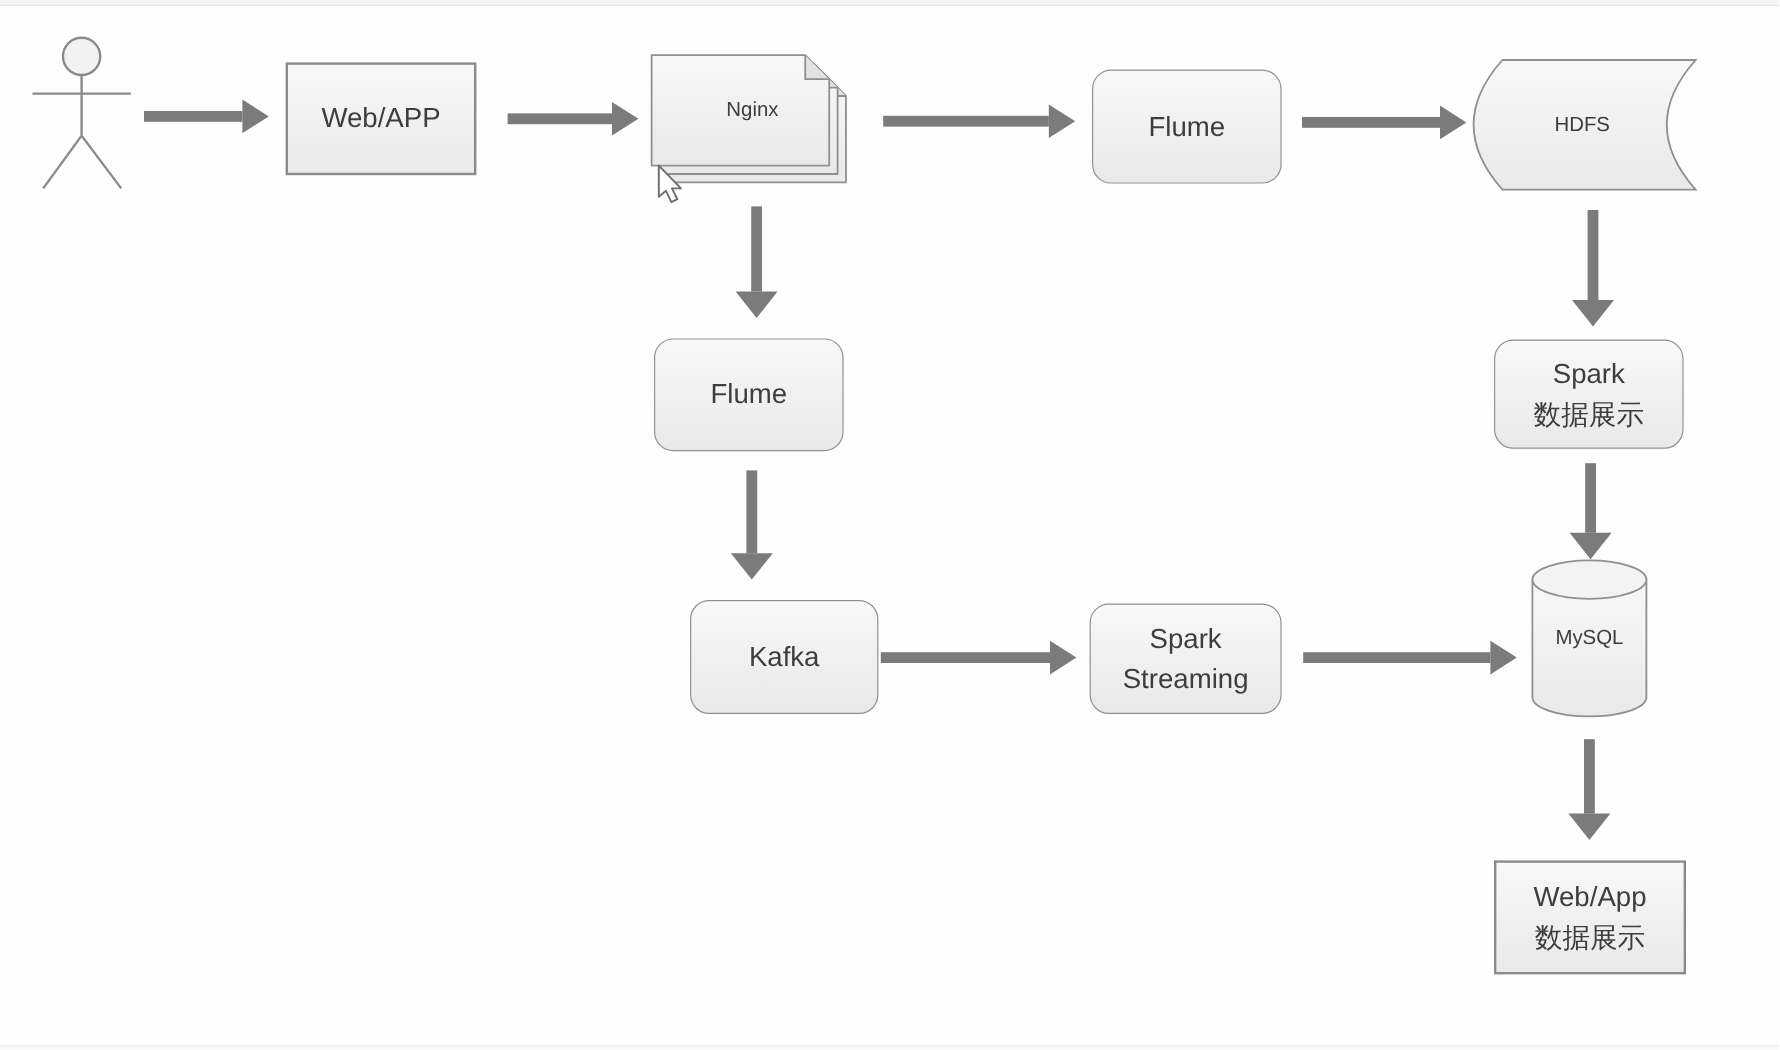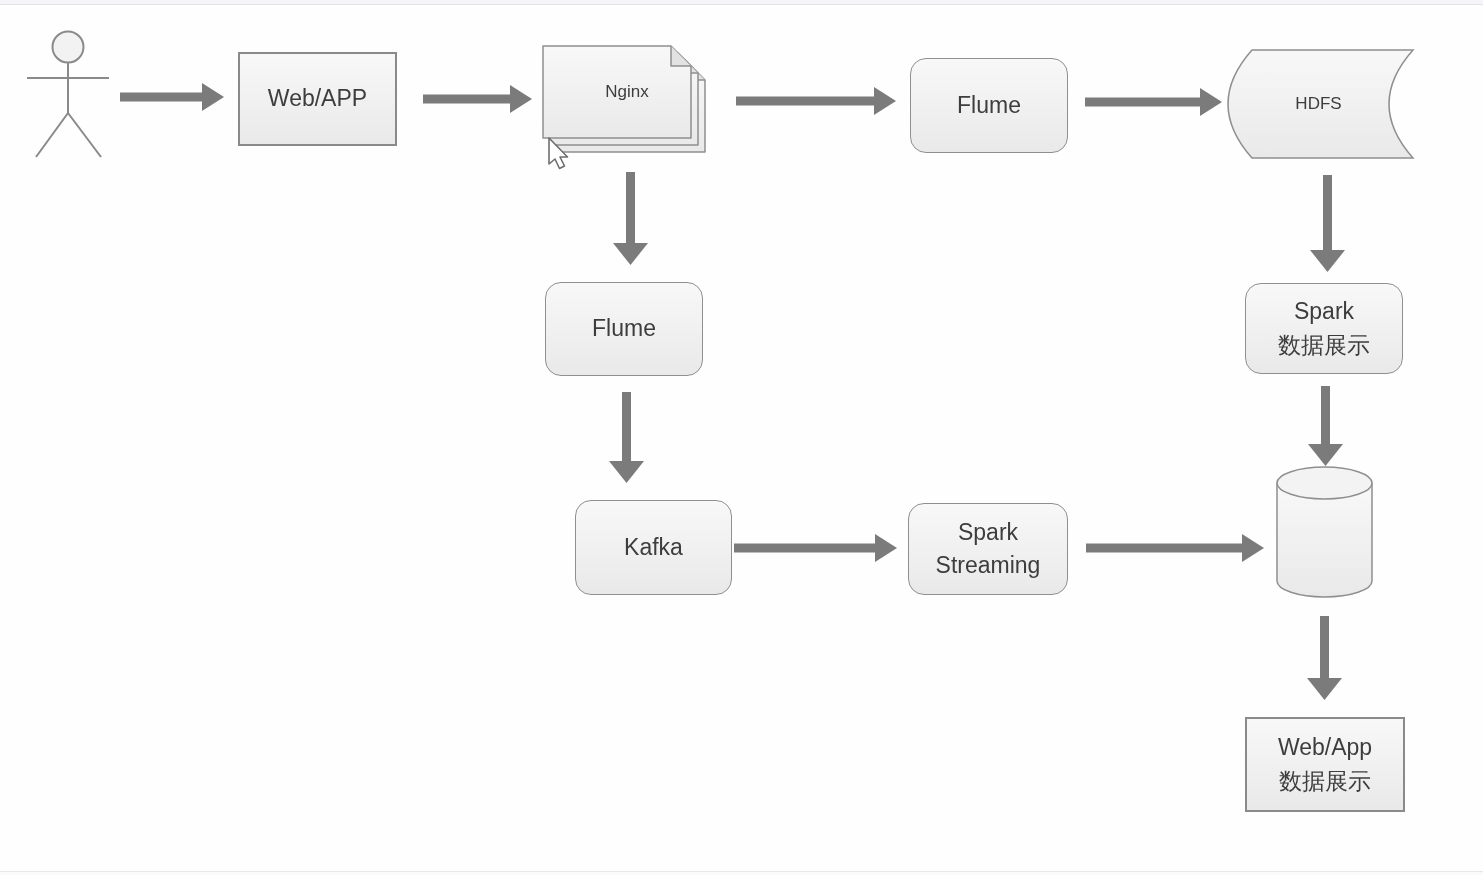--- a/index.html
+++ b/index.html
@@ -139,20 +139,23 @@
 
   <div class="shape-label" id="label-hdfs">
     <span>HDFS</span>
   </div>
 
   <div class="node rounded" id="node-spark-analyze">
     <span>Spark</span>
     <span>数据展示</span>
   </div>
 
+  <div class="shape-label" id="label-mysql">
+    <span>MySQL</span>
+  </div>
 
   <div class="node sharp" id="node-web-display">
     <span>Web/App</span>
     <span>数据展示</span>
   </div>
 
   <div class="node rounded" id="node-flume-mid">
     <span>Flume</span>
   </div>
 

